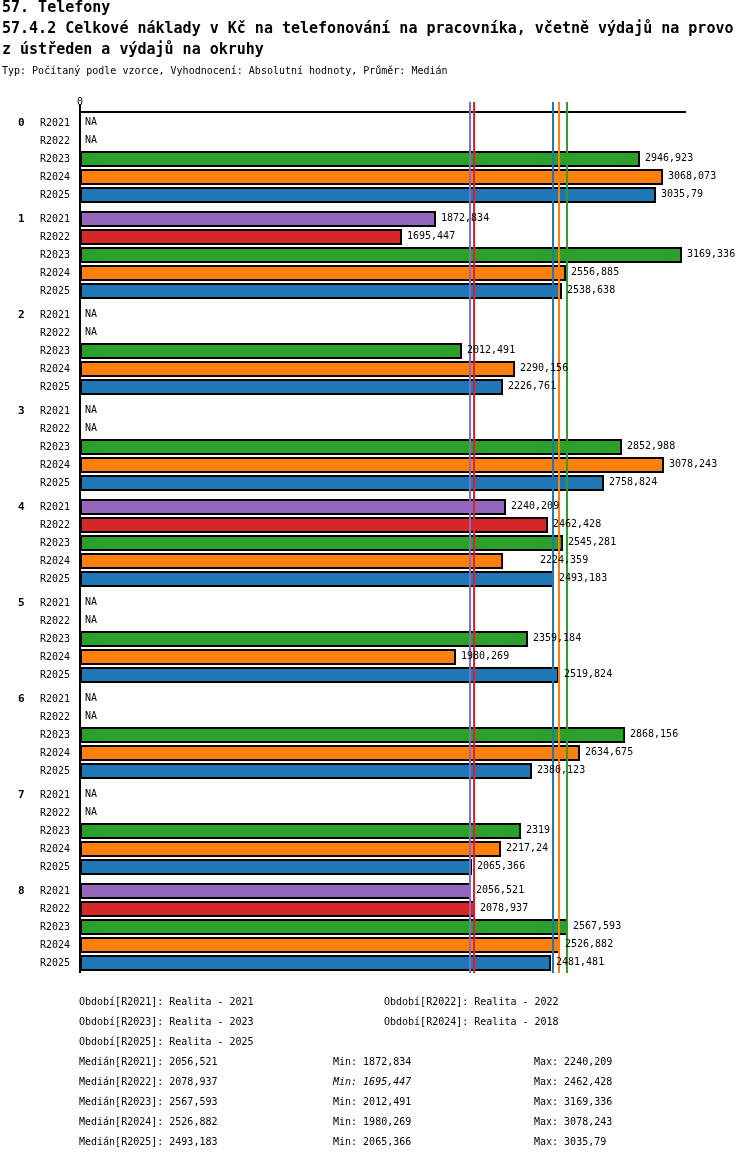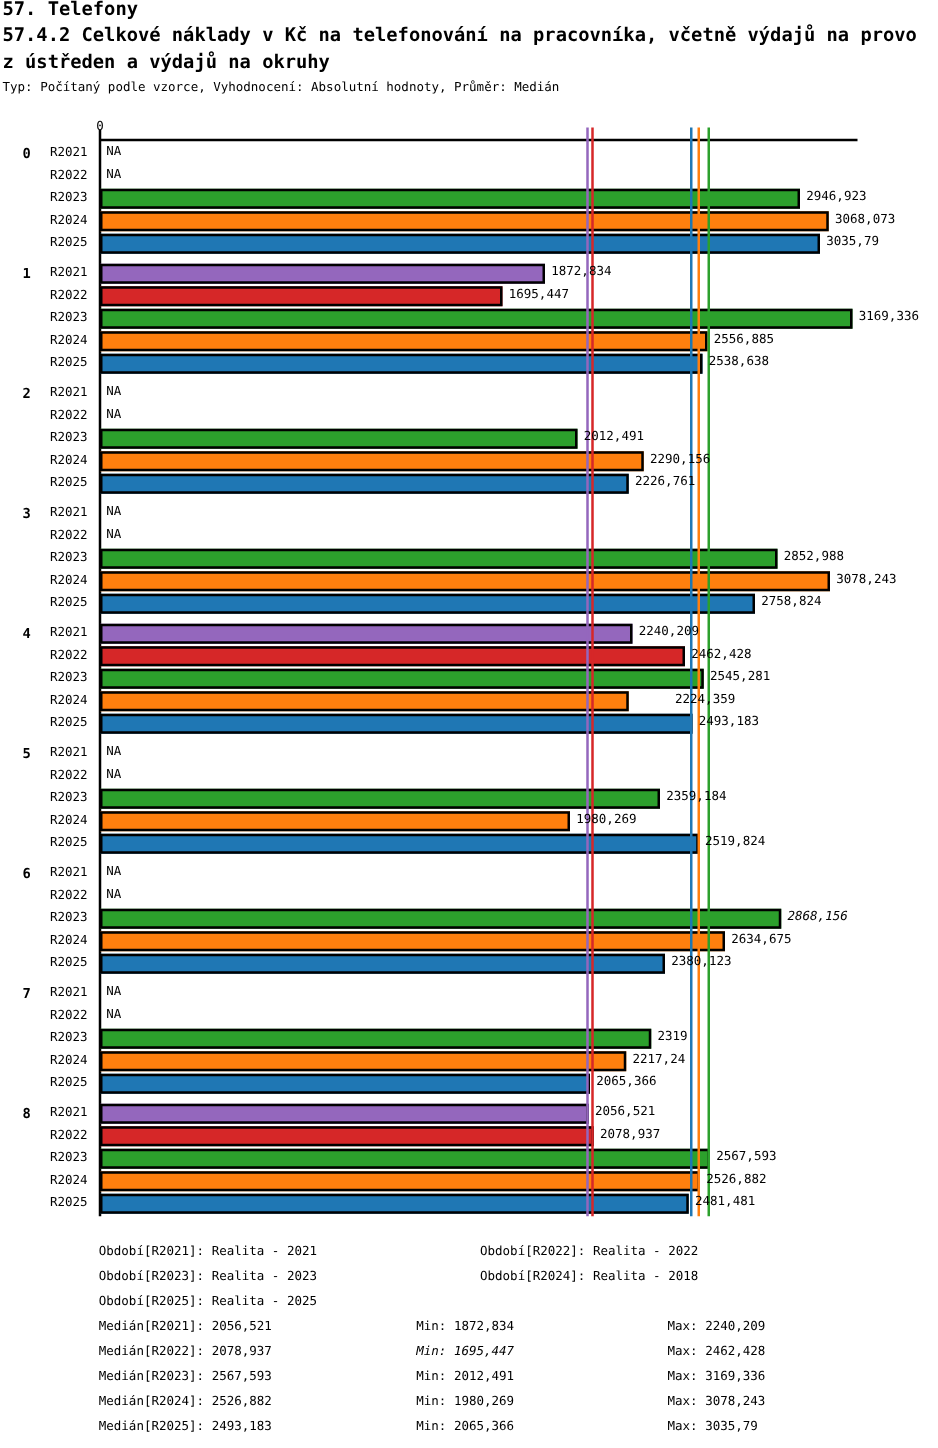--- a/index.html
+++ b/index.html
@@ -121,21 +121,21 @@
       <div class="abs rowlab" style="left: 40px; width: 36px; top: 669px;">R2025</div>
       <div class="bar" style="left: 80px; top: 667px; width: 479px; height: 16px; background: rgb(31, 119, 180);"></div>
       <div class="vallab" style="left: 564px; top: 668px;">2519,824</div>
       <div class="abs grouplab" style="left: 18px; top: 692px;">6</div>
       <div class="abs rowlab" style="left: 40px; width: 36px; top: 693px;">R2021</div>
       <div class="vallab" style="left: 85px; top: 692px;">NA</div>
       <div class="abs rowlab" style="left: 40px; width: 36px; top: 711px;">R2022</div>
       <div class="vallab" style="left: 85px; top: 710px;">NA</div>
       <div class="abs rowlab" style="left: 40px; width: 36px; top: 729px;">R2023</div>
       <div class="bar" style="left: 80px; top: 727px; width: 545px; height: 16px; background: rgb(44, 160, 44);"></div>
-      <div class="vallab" style="left: 630px; top: 728px; font-style: italic;">2868,156</div>
+      <div class="vallab" style="left: 630px; top: 728px;">2868,156</div>
       <div class="abs rowlab" style="left: 40px; width: 36px; top: 747px;">R2024</div>
       <div class="bar" style="left: 80px; top: 745px; width: 500px; height: 16px; background: rgb(255, 127, 14);"></div>
       <div class="vallab" style="left: 585px; top: 746px;">2634,675</div>
       <div class="abs rowlab" style="left: 40px; width: 36px; top: 765px;">R2025</div>
       <div class="bar" style="left: 80px; top: 763px; width: 452px; height: 16px; background: rgb(31, 119, 180);"></div>
       <div class="vallab" style="left: 537px; top: 764px;">2380,123</div>
       <div class="abs grouplab" style="left: 18px; top: 788px;">7</div>
       <div class="abs rowlab" style="left: 40px; width: 36px; top: 789px;">R2021</div>
       <div class="vallab" style="left: 85px; top: 788px;">NA</div>
       <div class="abs rowlab" style="left: 40px; width: 36px; top: 807px;">R2022</div>

